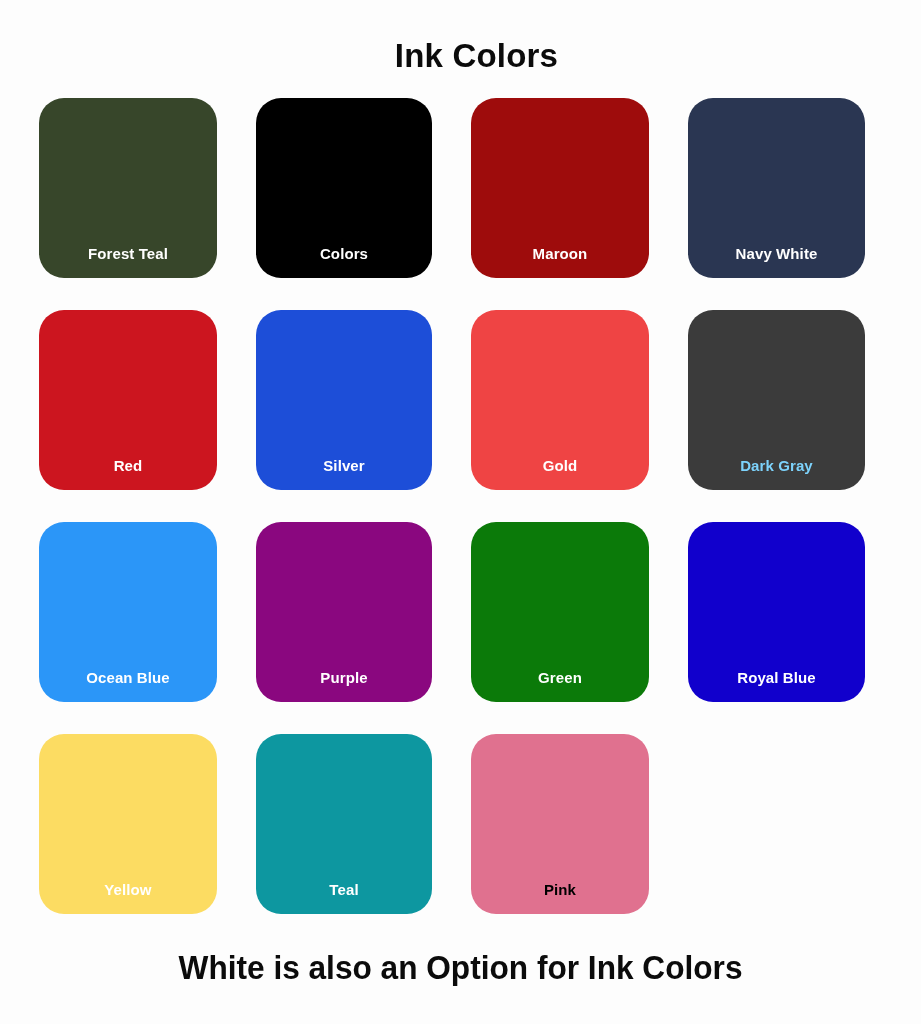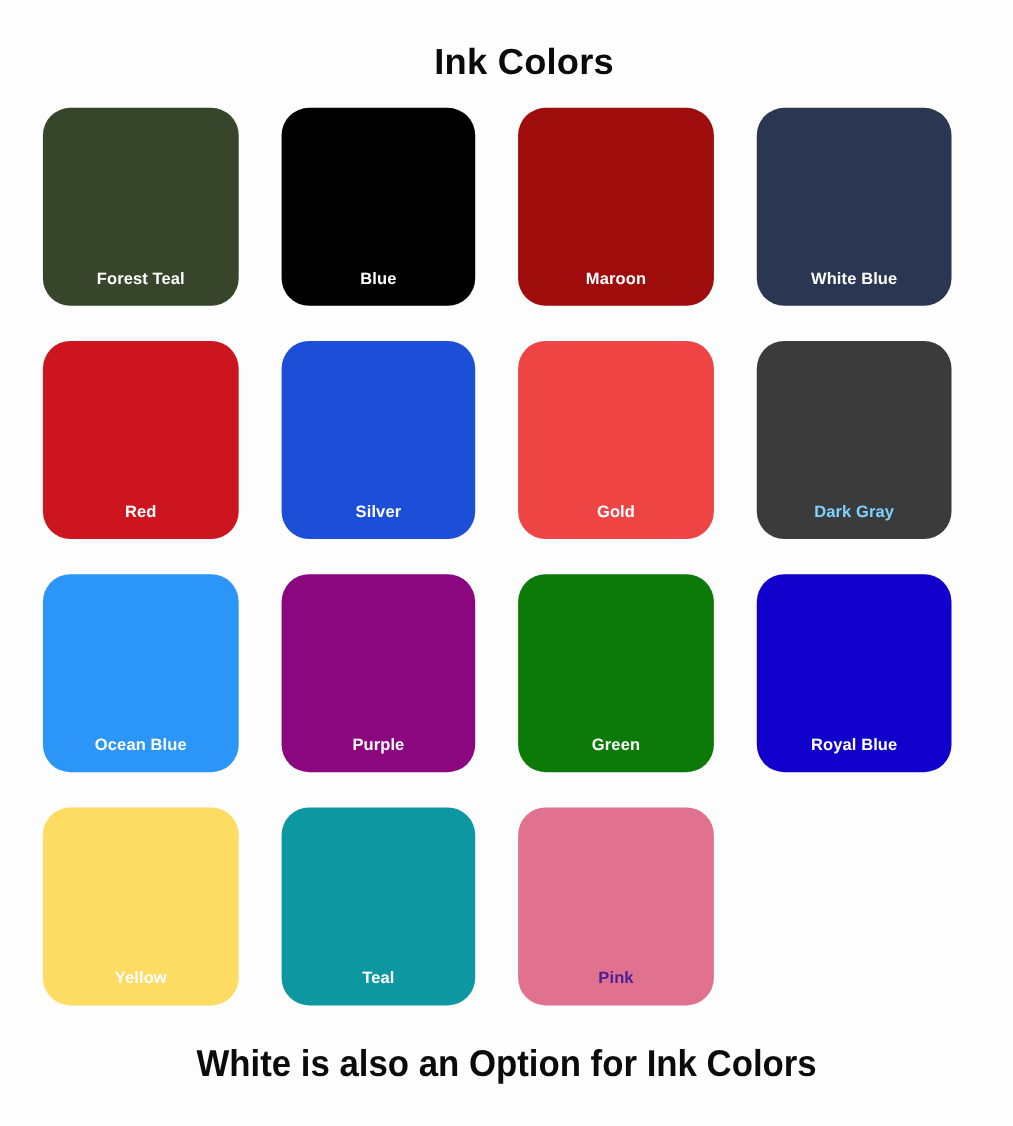--- a/index.html
+++ b/index.html
@@ -90,27 +90,27 @@
 
 <div class="page">
 
   <div class="title">Ink Colors</div>
 
   <div class="grid" id="swatch-grid">
       <div class="swatch" style="background: rgb(55, 70, 42);">
         <div class="swatch-label" style="color: rgb(255, 255, 255);">Forest Teal</div>
       </div>
       <div class="swatch" style="background: rgb(0, 0, 0);">
-        <div class="swatch-label" style="color: rgb(255, 255, 255);">Blue</div>
+        <div class="swatch-label" style="color: rgb(255, 255, 255);">Colors</div>
       </div>
       <div class="swatch" style="background: rgb(158, 12, 12);">
         <div class="swatch-label" style="color: rgb(255, 255, 255);">Maroon</div>
       </div>
       <div class="swatch" style="background: rgb(42, 54, 82);">
-        <div class="swatch-label" style="color: rgb(255, 255, 255);">White Blue</div>
+        <div class="swatch-label" style="color: rgb(255, 255, 255);">Navy White</div>
       </div>
       <div class="swatch" style="background: rgb(204, 21, 31);">
         <div class="swatch-label" style="color: rgb(255, 255, 255);">Red</div>
       </div>
       <div class="swatch" style="background: #1d4ed8;">
         <div class="swatch-label" style="color: rgb(255, 255, 255);">Silver</div>
       </div>
       <div class="swatch" style="background: #ef4444;">
         <div class="swatch-label" style="color: rgb(255, 255, 255);">Gold</div>
       </div>
@@ -129,19 +129,19 @@
       <div class="swatch" style="background: rgb(17, 0, 204);">
         <div class="swatch-label" style="color: rgb(255, 255, 255);">Royal Blue</div>
       </div>
       <div class="swatch" style="background: rgb(252, 220, 98);">
         <div class="swatch-label" style="color: rgb(255, 255, 255);">Yellow</div>
       </div>
       <div class="swatch" style="background: rgb(13, 151, 160);">
         <div class="swatch-label" style="color: rgb(255, 255, 255);">Teal</div>
       </div>
       <div class="swatch" style="background: rgb(224, 113, 143);">
-        <div class="swatch-label" style="color: #4c1d95;">Pink</div>
+        <div class="swatch-label" style="color: #000000;">Pink</div>
       </div>
     </div>
 
   <div class="caption">White is also an Option for Ink Colors</div>
 
 </div>
 
 </body></html>

